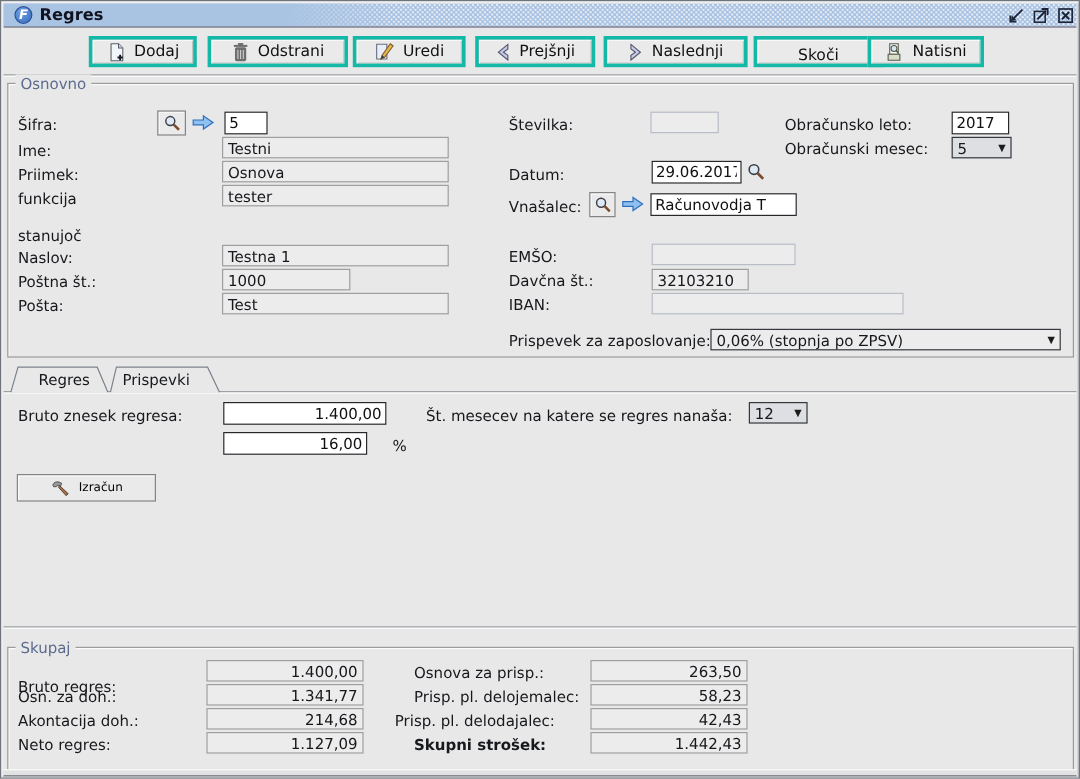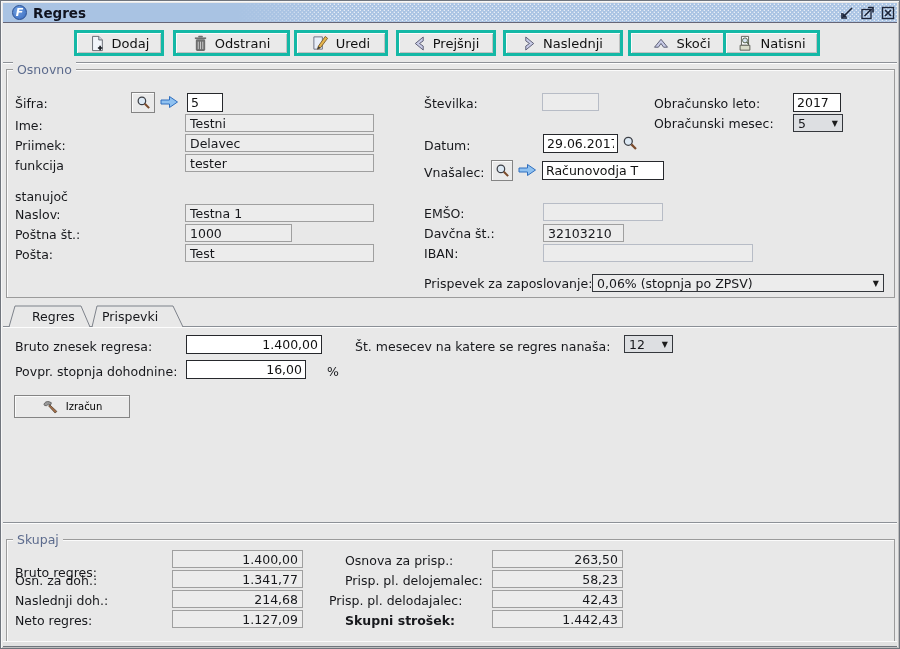--- a/index.html
+++ b/index.html
@@ -139,21 +139,21 @@
     <span>Prejšnji</span>
   </button>
 
   <button class="tbtn" style="left:502px;width:120px;">
     <svg width="13" height="15" viewBox="0 0 14 16">
       <path d="M3 1 L11.5 8 L3 15 V10.8 L7 8 L3 5.2 Z" fill="#c8cbe6" stroke="#55586e" stroke-width="1"></path>
     </svg>
     <span>Naslednji</span>
   </button>
 
-  <button class="tbtn" style="left:627px;width:108px;">
+  <button class="tbtn" style="left:627px;width:108px;flex-direction:column;">
     <svg width="16" height="13" viewBox="0 0 16 14">
       <path d="M1 11 L8 2.5 L15 11 H10.8 L8 7 L5.2 11 Z" fill="#c8cbe6" stroke="#55586e" stroke-width="1"></path>
     </svg>
     <span>Skoči</span>
   </button>
 
   <button class="tbtn" style="left:722px;width:97px;">
     <svg width="16" height="17" viewBox="0 0 18 18">
       <path d="M5 1 h8 v10 h-8 z" fill="#fbfcfe" stroke="#55584f"></path>
       <circle cx="9" cy="5.5" r="2.8" fill="#d6e4f2" stroke="#4a5a3f"></circle>
@@ -180,21 +180,21 @@
     <svg width="19" height="14" viewBox="0 0 19 14">
       <path d="M1 5 h8.5 V1.5 L17.5 7 L9.5 12.5 V9 H1 z" fill="#8fc1f0" stroke="#2f6fbf"></path>
     </svg>
   </span>
   <input class="edit" style="left: 186px; top: 92px; width: 36px;" value="5">
 
   <span class="lbl" style="left:14px;top:117px;">Ime:</span>
   <div class="fld flat" style="left:184px;top:113px;width:189px;">Testni</div>
 
   <span class="lbl" style="left:14px;top:137px;">Priimek:</span>
-  <div class="fld flat" style="left:184px;top:133px;width:189px;">Delavec</div>
+  <div class="fld flat" style="left:184px;top:133px;width:189px;">Osnova</div>
 
   <span class="lbl" style="left:14px;top:157px;">funkcija</span>
   <div class="fld flat" style="left:184px;top:153px;width:189px;">tester</div>
 
   <span class="lbl" style="left:14px;top:188px;">stanujoč</span>
 
   <span class="lbl" style="left:14px;top:206px;">Naslov:</span>
   <div class="fld flat" style="left:184px;top:203px;width:189px;">Testna 1</div>
 
   <span class="lbl" style="left:14px;top:226px;">Poštna št.:</span>
@@ -265,21 +265,20 @@
 
   <span class="lbl" style="left:14px;top:338px;">Bruto znesek regresa:</span>
   <input class="edit num" style="left: 185px; top: 334px; width: 136px;" value="1.400,00">
 
   <span class="lbl" style="left:354px;top:338px;">Št. mesecev na katere se regres nanaša:</span>
   <div class="dd" style="left:623px;top:334px;width:49px;">
     <span>12</span>
     <span class="dda">▼</span>
   </div>
 
-  <span class="lbl" style="left:14px;top:363px;">Povpr. stopnja dohodnine:</span>
   <input class="edit num" style="left: 185px; top: 359px; width: 120px;" value="16,00">
   <span class="lbl" style="left:326px;top:363px;">%</span>
 
   <button class="calcbtn">
     <svg width="17" height="14" viewBox="0 0 18 15">
       <path d="M2 4.5 Q3.5 1 7.5 1.8 L10 3 L9 5.4 L6.6 4.6 L5 6 L2.8 6 Z" fill="#9a9a9a" stroke="#4a4a4a" stroke-width="0.8"></path>
       <path d="M8.2 5.2 L15.8 12.2 L14 14 L7 6.4 Z" fill="#a87048" stroke="#4a3a2a" stroke-width="0.8"></path>
     </svg>
     <span>Izračun</span>
   </button>
@@ -289,21 +288,21 @@
   <div class="group" style="left:5px;top:538px;width:889px;height:104px;">
     <span class="group-label">Skupaj</span>
   </div>
 
   <span class="lbl" style="left:14px;top:552px;margin-top:12px;">Bruto regres:</span>
   <div class="fld flat num" style="left:171px;top:549px;width:131px;">1.400,00</div>
 
   <span class="lbl" style="left:14px;top:572px;">Osn. za doh.:</span>
   <div class="fld flat num" style="left:171px;top:569px;width:131px;">1.341,77</div>
 
-  <span class="lbl" style="left:14px;top:592px;">Naslednji doh.:</span>
+  <span class="lbl" style="left:14px;top:592px;">Akontacija doh.:</span>
   <div class="fld flat num" style="left:171px;top:589px;width:131px;">214,68</div>
 
   <span class="lbl" style="left:14px;top:612px;">Neto regres:</span>
   <div class="fld flat num" style="left:171px;top:609px;width:131px;">1.127,09</div>
 
   <span class="lbl" style="left:344px;top:552px;">Osnova za prisp.:</span>
   <div class="fld flat num" style="left:491px;top:549px;width:131px;">263,50</div>
 
   <span class="lbl" style="left:344px;top:572px;">Prisp. pl. delojemalec:</span>
   <div class="fld flat num" style="left:491px;top:569px;width:131px;">58,23</div>

